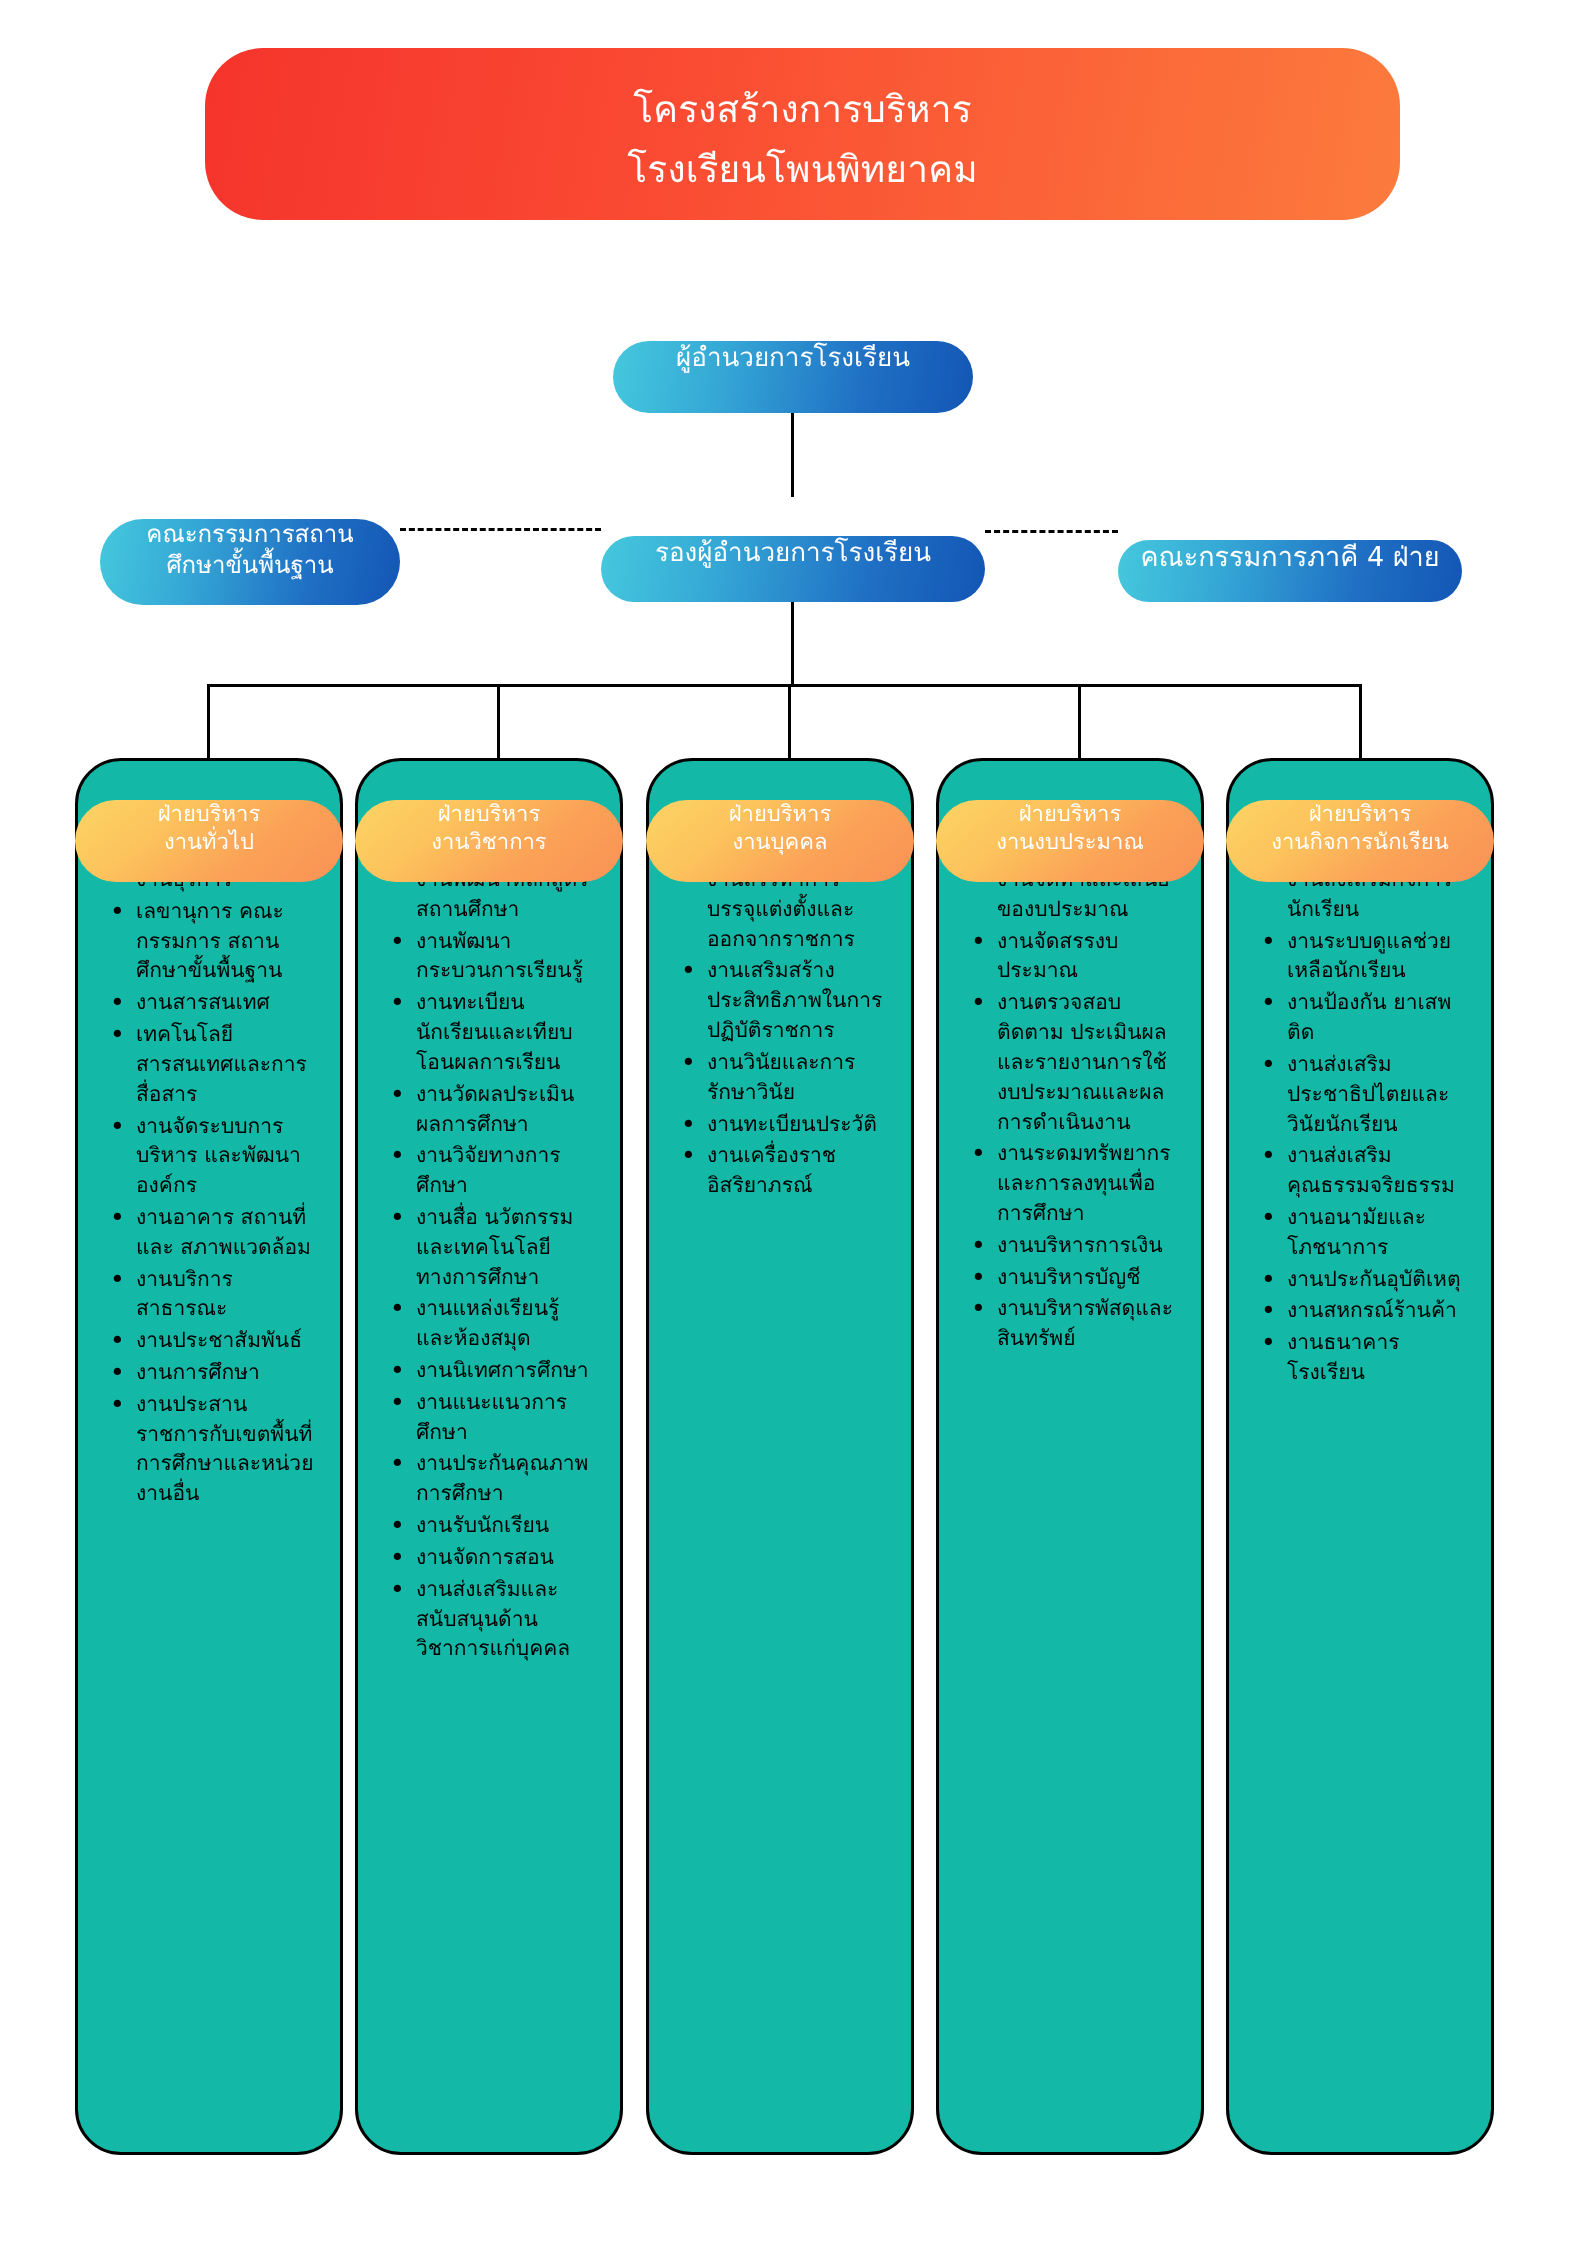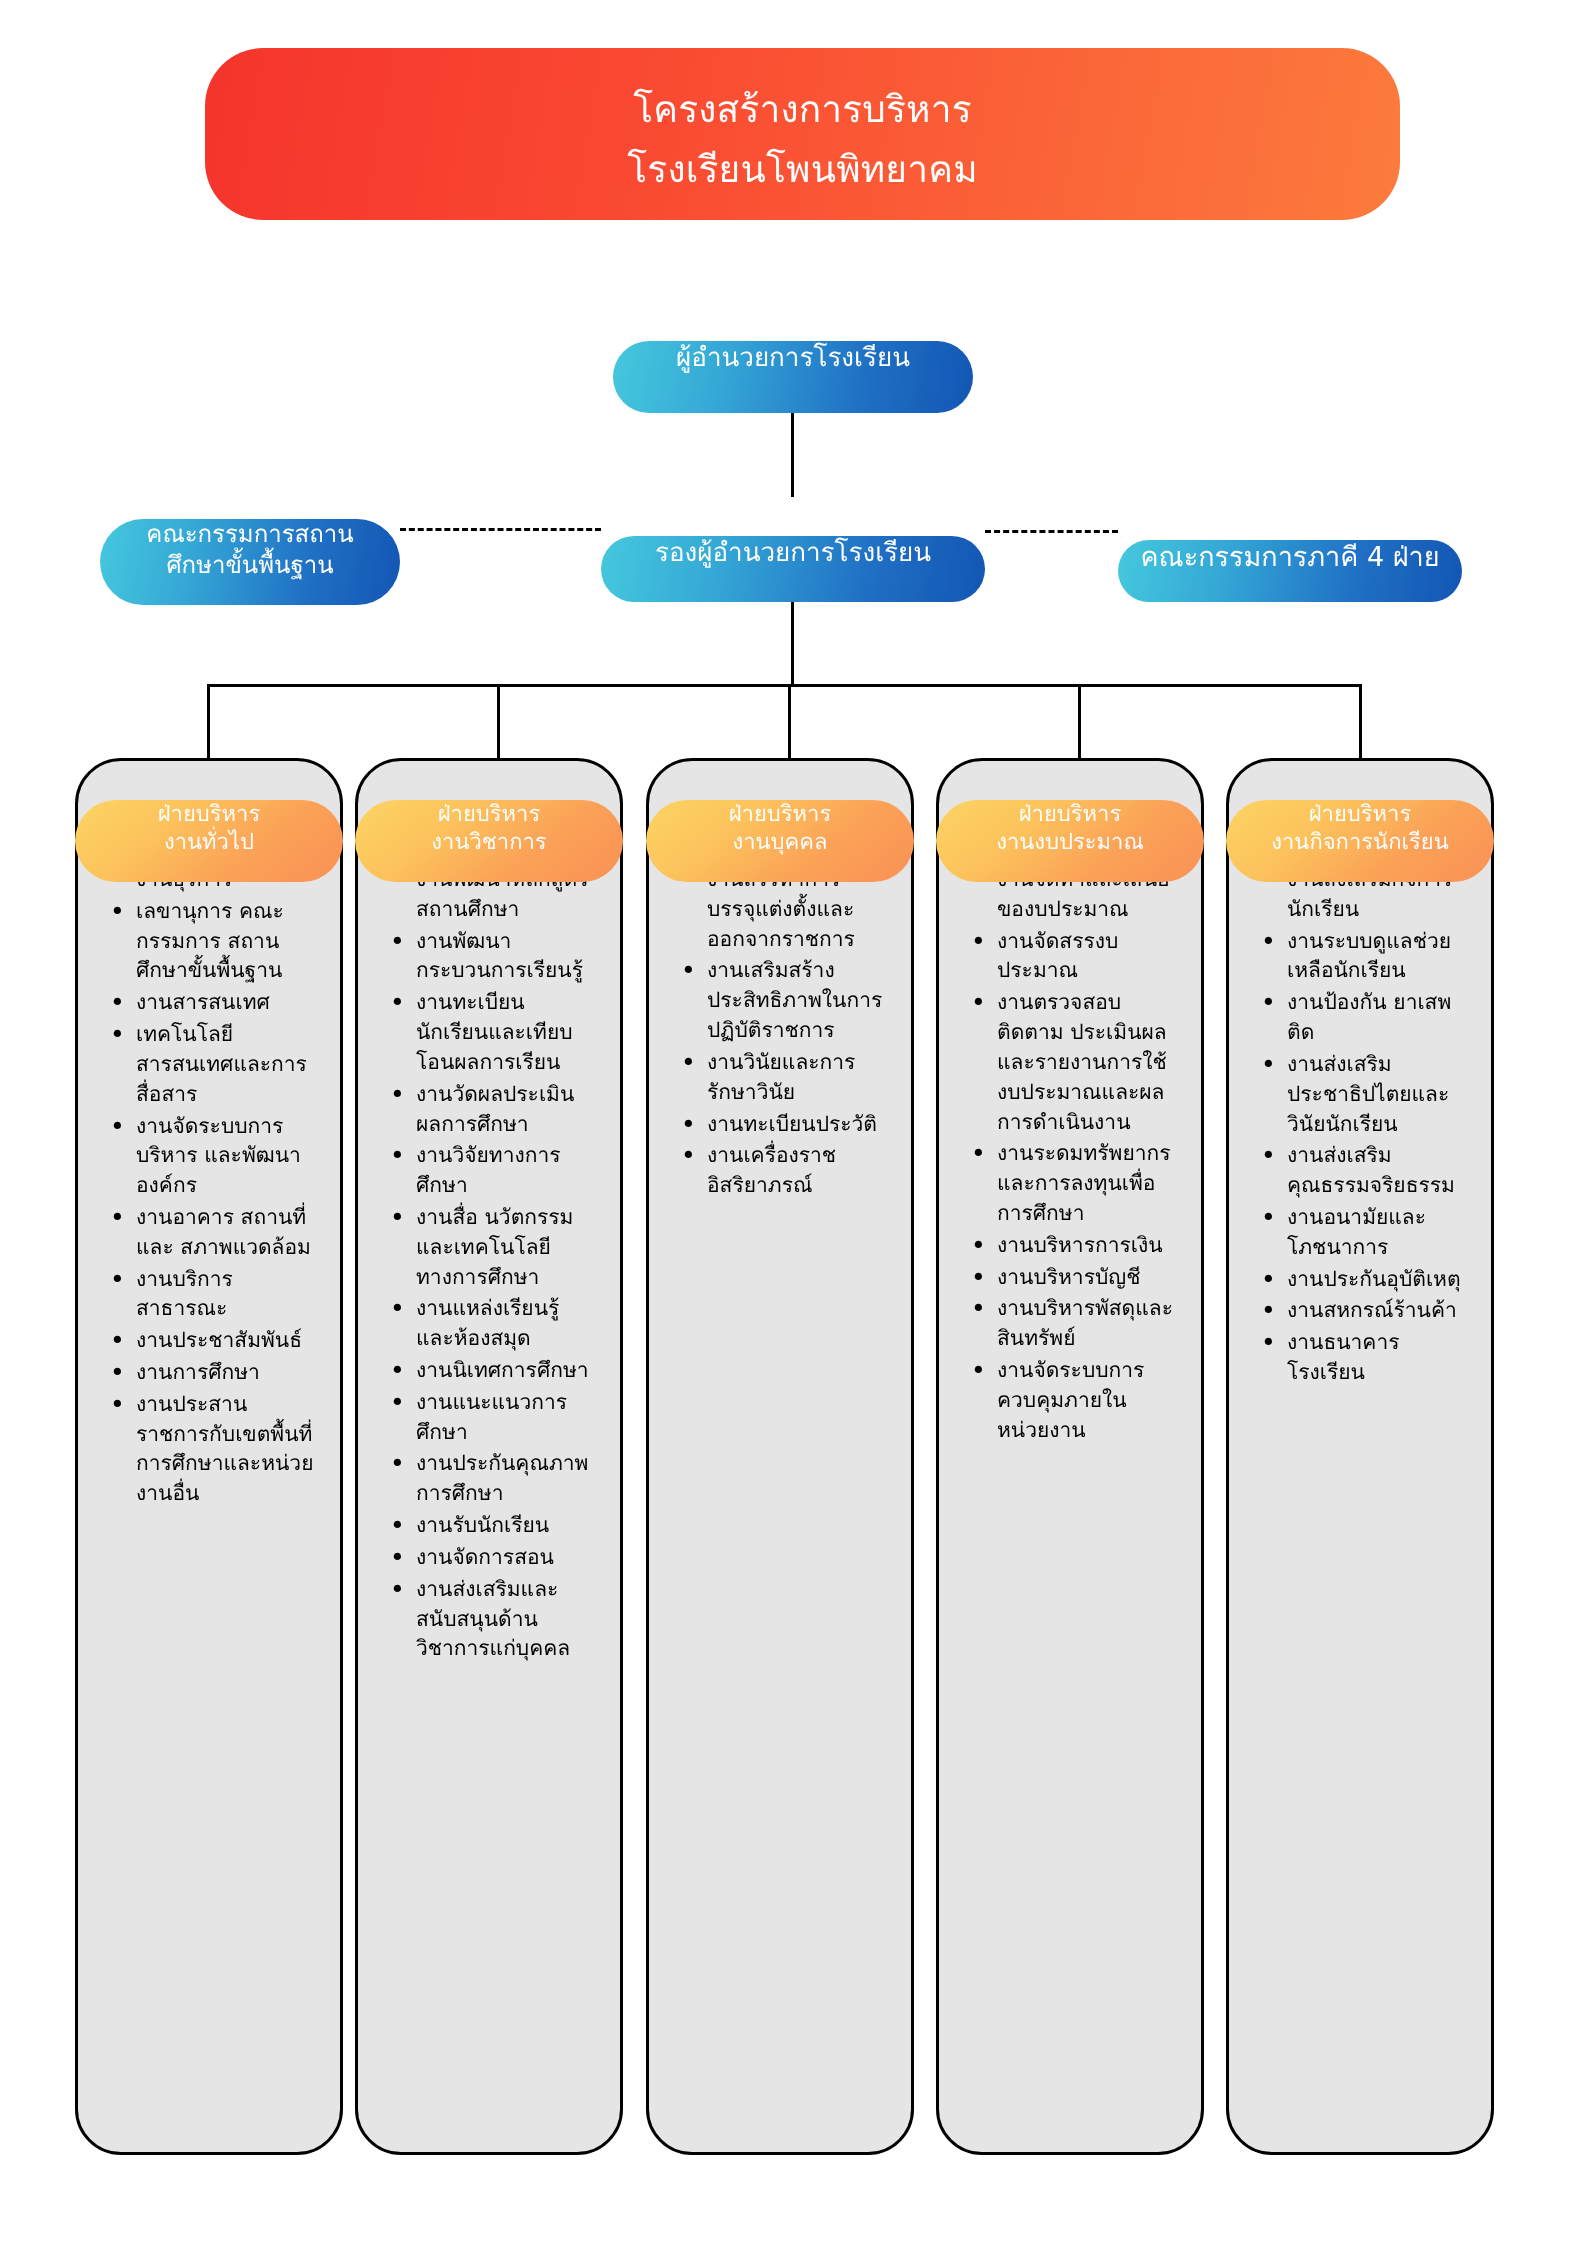--- a/index.html
+++ b/index.html
@@ -92,21 +92,21 @@
   }
 
   
   .col {
     position: absolute;
     top: 758px;
     width: 268px;
     height: 1397px;
     border: 3px solid #000000;
     border-radius: 46px;
-    background: #e5e5e5;
+    background: #14b8a6;
     z-index: 2;
   }
   .col-head {
     position: absolute;
     top: -1px;
     left: 50%;
     transform: translateX(-50%);
     width: 268px;
     height: 82px;
     border-radius: 41px;
@@ -257,21 +257,20 @@
   </div>
   <div class="col-body">
     <ul class="tasks">
       <li>งานจัดทำและเสนอของบประมาณ</li>
       <li>งานจัดสรรงบประมาณ</li>
       <li>งานตรวจสอบติดตาม ประเมินผลและรายงานการใช้งบประมาณและผลการดำเนินงาน</li>
       <li>งานระดมทรัพยากรและการลงทุนเพื่อการศึกษา</li>
       <li>งานบริหารการเงิน</li>
       <li>งานบริหารบัญชี</li>
       <li>งานบริหารพัสดุและสินทรัพย์</li>
-      <li>งานจัดระบบการควบคุมภายในหน่วยงาน</li>
     </ul>
   </div>
 </div>
 
 <div class="col" id="col-5">
   <div class="pill pill-orange col-head">
     <span>ฝ่ายบริหาร</span>
     <span>งานกิจการนักเรียน</span>
   </div>
   <div class="col-body">

